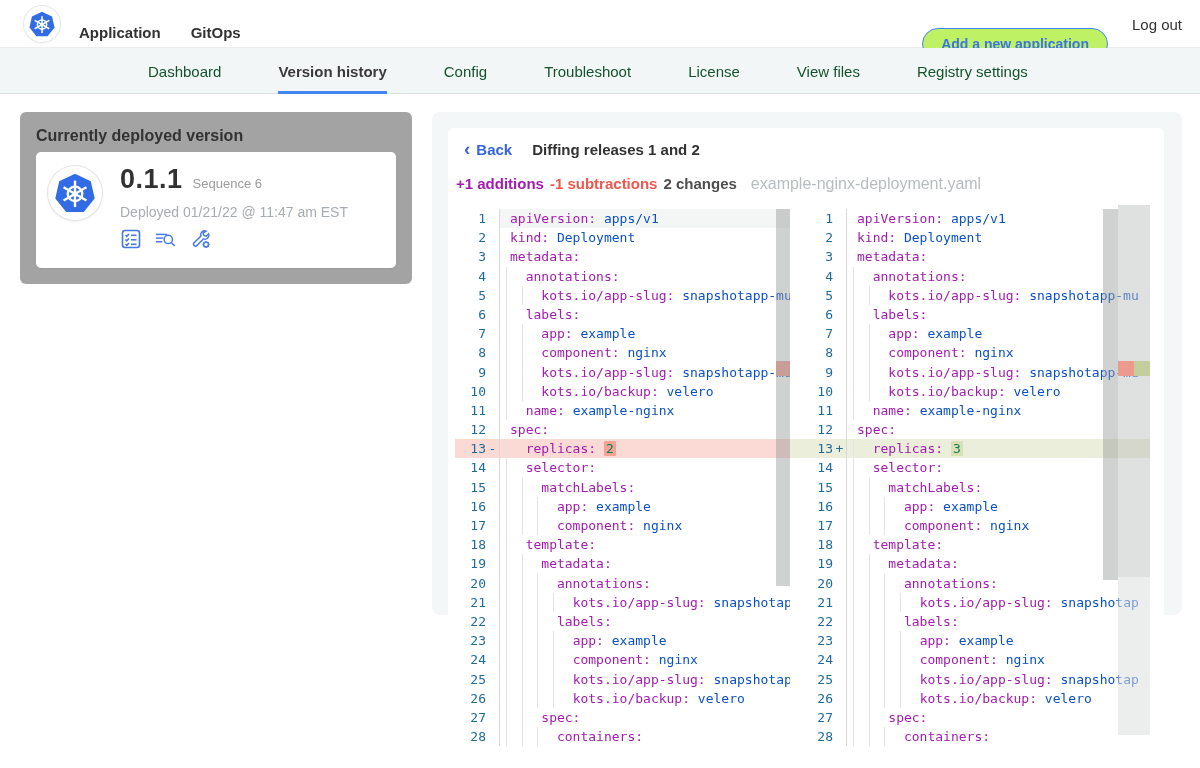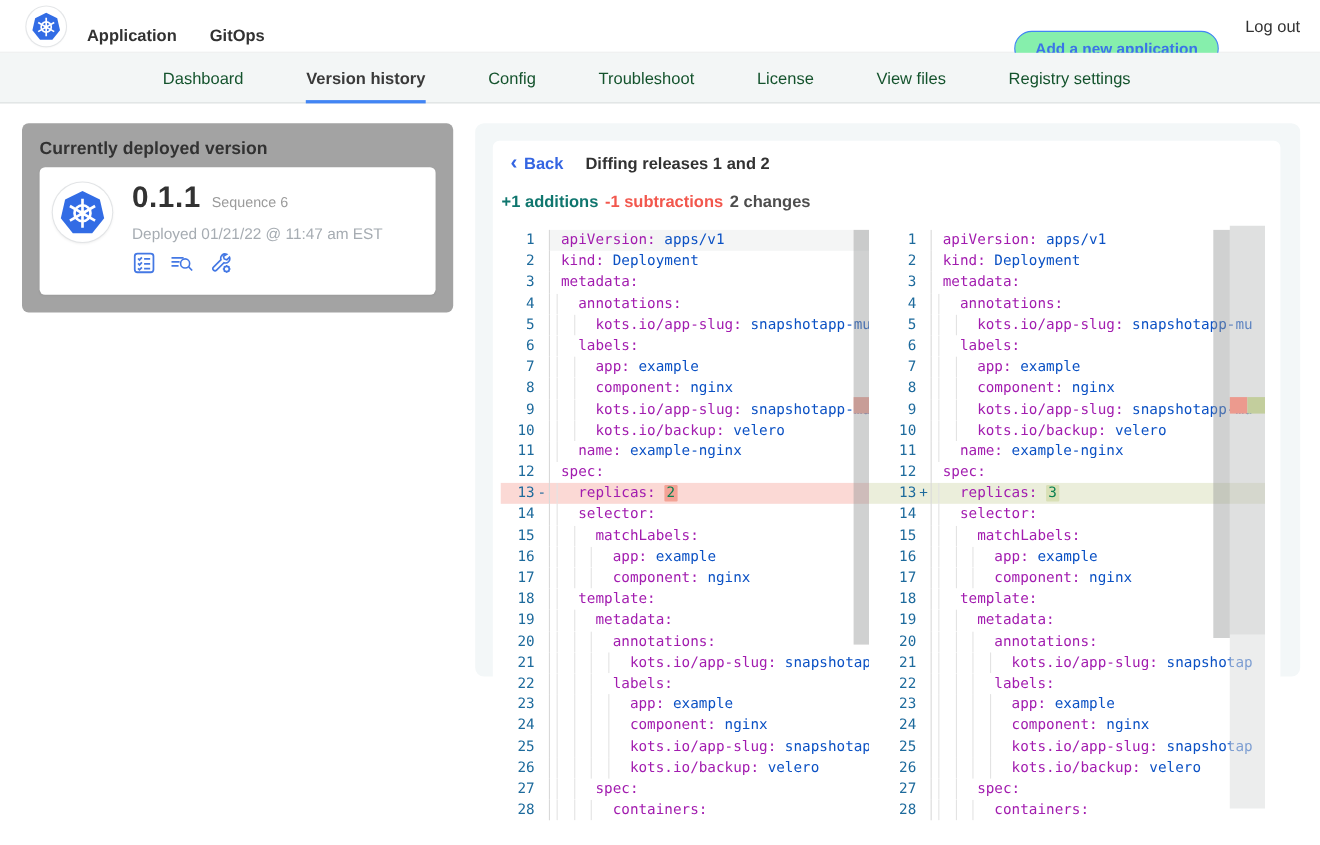--- a/index.html
+++ b/index.html
@@ -10,21 +10,21 @@
   #topnav{position:absolute;left:0;top:0;width:1200px;height:48px;background:#fff;
           border-bottom:1px solid #eceeee;box-sizing:border-box;}
   .k8s-badge{position:absolute;left:24px;top:6px;width:36px;height:36px;border-radius:50%;
              background:#fff;box-shadow:0 0 0 1px #e4e6e8,0 1px 2px rgba(0,0,0,.08);
              display:flex;align-items:center;justify-content:center;}
   #topnav-tabs{position:absolute;left:73px;top:0;height:48px;display:flex;gap:18px;}
   .topnav-tab{display:flex;align-items:center;height:64px;padding:0 6px;font-size:15px;
               font-weight:700;color:#323232;box-sizing:border-box;cursor:pointer;}
   .topnav-tab.active{border-bottom:3px solid #4285f4;padding-top:3px;}
   #topnav-right{position:absolute;right:18px;top:0;height:48px;display:flex;align-items:center;gap:24px;}
-  #add-app-btn{background:#86efac;border:1px solid #4285f4;color:#3b73e8;font-weight:700;
+  #add-app-btn{background:#bef264;border:1px solid #4285f4;color:#3b73e8;font-weight:700;
                font-size:14px;padding:7px 18px;border-radius:16px;cursor:pointer;
                font-family:"Liberation Sans",sans-serif;margin-top:40px;}
   #logout{font-size:15px;color:#323232;cursor:pointer;}
 
   
   #subnav{position:absolute;left:0;top:48px;width:1200px;height:46px;background:#f3f6f6;
           border-bottom:1px solid #dbe0e0;box-sizing:border-box;display:flex;
           padding-left:148px;gap:57px;}
   .subnav-tab{display:flex;align-items:center;height:46px;font-size:15px;color:#14532d;
               box-sizing:border-box;cursor:pointer;}
@@ -49,21 +49,21 @@
   
   #diff-outer{position:absolute;left:432px;top:112px;width:750px;height:503px;
               background:#f3f7f8;border-radius:8px;}
   #diff-card{position:absolute;left:448px;top:128px;width:716px;height:618px;background:#fff;
              border-radius:6px;}
   #diff-header{position:absolute;left:16px;top:13px;display:flex;align-items:center;gap:8px;}
   #back-link{display:flex;align-items:center;gap:6px;color:#3465e2;font-size:15px;font-weight:700;cursor:pointer;}
   #back-chevron{font-size:19px;line-height:15px;font-weight:700;transform:translateY(-1px);}
   #diff-title{font-size:15px;font-weight:700;color:#323232;margin-left:12px;}
   #diff-stats{position:absolute;left:8px;top:47px;display:flex;align-items:baseline;gap:6px;font-size:15px;}
-  #stat-additions{color:#0f766e;font-weight:700;}
+  #stat-additions{color:#a21caf;font-weight:700;}
   #stat-subtractions{color:#f2574d;font-weight:700;}
   #stat-changes{color:#4d4d4d;font-weight:700;}
   #diff-filename{color:#b8bcbe;margin-left:8px;font-size:16px;}
 
   
   .pane{position:absolute;top:77px;height:541px;background:#fff;overflow:hidden;}
   #pane-left{left:7px;width:335px;}
   #pane-right{left:342px;width:360px;}
   .rows{position:absolute;left:0;top:4px;width:100%;
         font-family:"DejaVu Sans Mono","Liberation Mono",monospace;font-size:13px;line-height:19.2px;}
@@ -191,20 +191,21 @@
       <span id="back-link">
         <span id="back-chevron">‹</span>
         <span>Back</span>
       </span>
       <span id="diff-title">Diffing releases 1 and 2</span>
     </div>
     <div id="diff-stats">
       <span id="stat-additions">+1 additions</span>
       <span id="stat-subtractions">-1 subtractions</span>
       <span id="stat-changes">2 changes</span>
+      <span id="diff-filename">example-nginx-deployment.yaml</span>
     </div>
 
     <div id="pane-left" class="pane">
       <div class="rows" id="rows-left">
           <div class="row"><span class="num">1</span><span class="marker"></span><span class="code firstline"><span style="padding-left: 0px;"><span class="k">apiVersion:</span> <span class="v">apps/v1</span></span></span></div>
           <div class="row"><span class="num">2</span><span class="marker"></span><span class="code"><span style="padding-left: 0px;"><span class="k">kind:</span> <span class="v">Deployment</span></span></span></div>
           <div class="row"><span class="num">3</span><span class="marker"></span><span class="code"><span style="padding-left: 0px;"><span class="k">metadata:</span></span></span></div>
           <div class="row"><span class="num">4</span><span class="marker"></span><span class="code"><i class="guide" style="left: 6px;"></i><span style="padding-left: 15.66px;"><span class="k">annotations:</span></span></span></div>
           <div class="row"><span class="num">5</span><span class="marker"></span><span class="code"><i class="guide" style="left: 6px;"></i><i class="guide" style="left: 21.66px;"></i><span style="padding-left: 31.32px;"><span class="k">kots.io/app-slug:</span> <span class="v">snapshotapp-mu</span></span></span></div>
           <div class="row"><span class="num">6</span><span class="marker"></span><span class="code"><i class="guide" style="left: 6px;"></i><span style="padding-left: 15.66px;"><span class="k">labels:</span></span></span></div>

